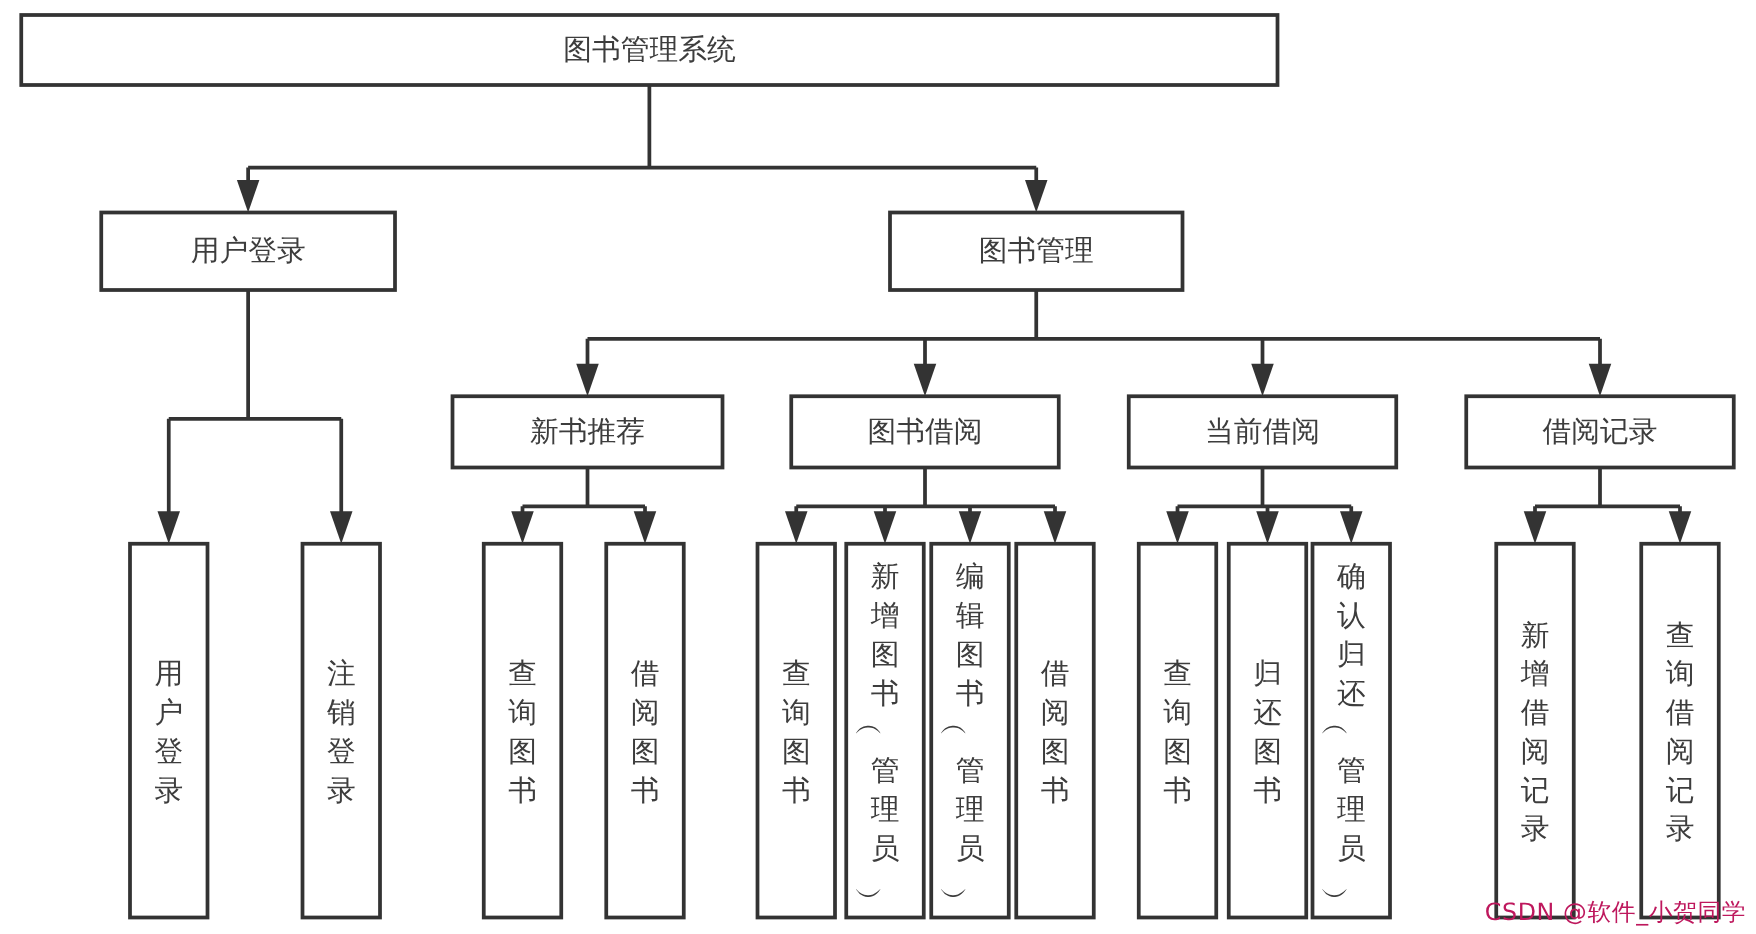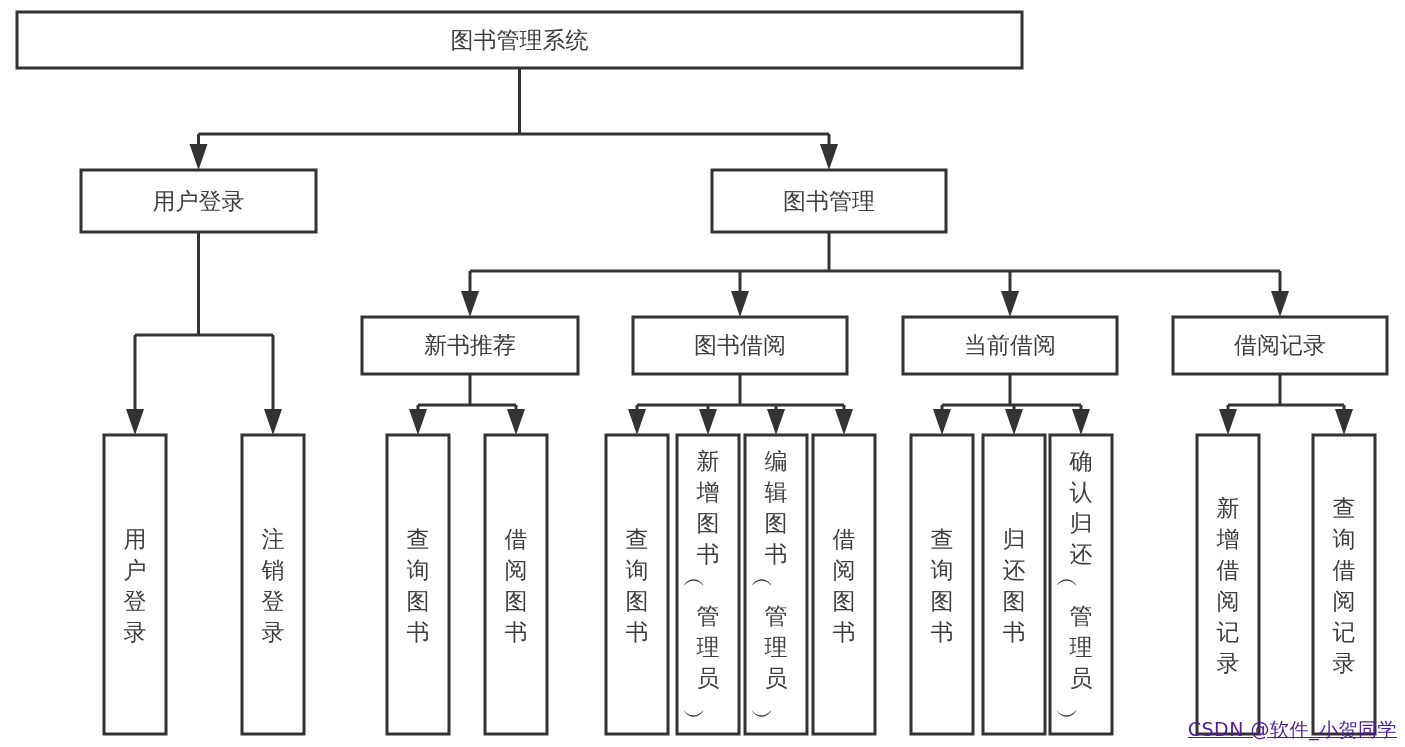--- a/index.html
+++ b/index.html
@@ -55,25 +55,24 @@
     font-size: 23px;
     fill: #3d3d3d;
     text-anchor: middle;
   }
   .watermark-text {
     position: absolute;
     right: 8px;
     bottom: 4px;
     font-family: "DejaVu Sans", "Liberation Sans", sans-serif;
     font-size: 19px;
-    color: #4c1d95;
+    color: #be185d;
     white-space: nowrap;
     letter-spacing: 0.5px;
     user-select: none;
-    text-decoration: underline;
   }
 </style>
 </head>
 <body>
 
 <div id="diagram-root">
   <svg id="tree-svg" viewBox="0 0 1405 747" xmlns="http://www.w3.org/2000/svg">
     <g id="edge-layer">
         <g>
           <line x1="519.5" y1="68" x2="519.5" y2="134" class="connector"></line>

